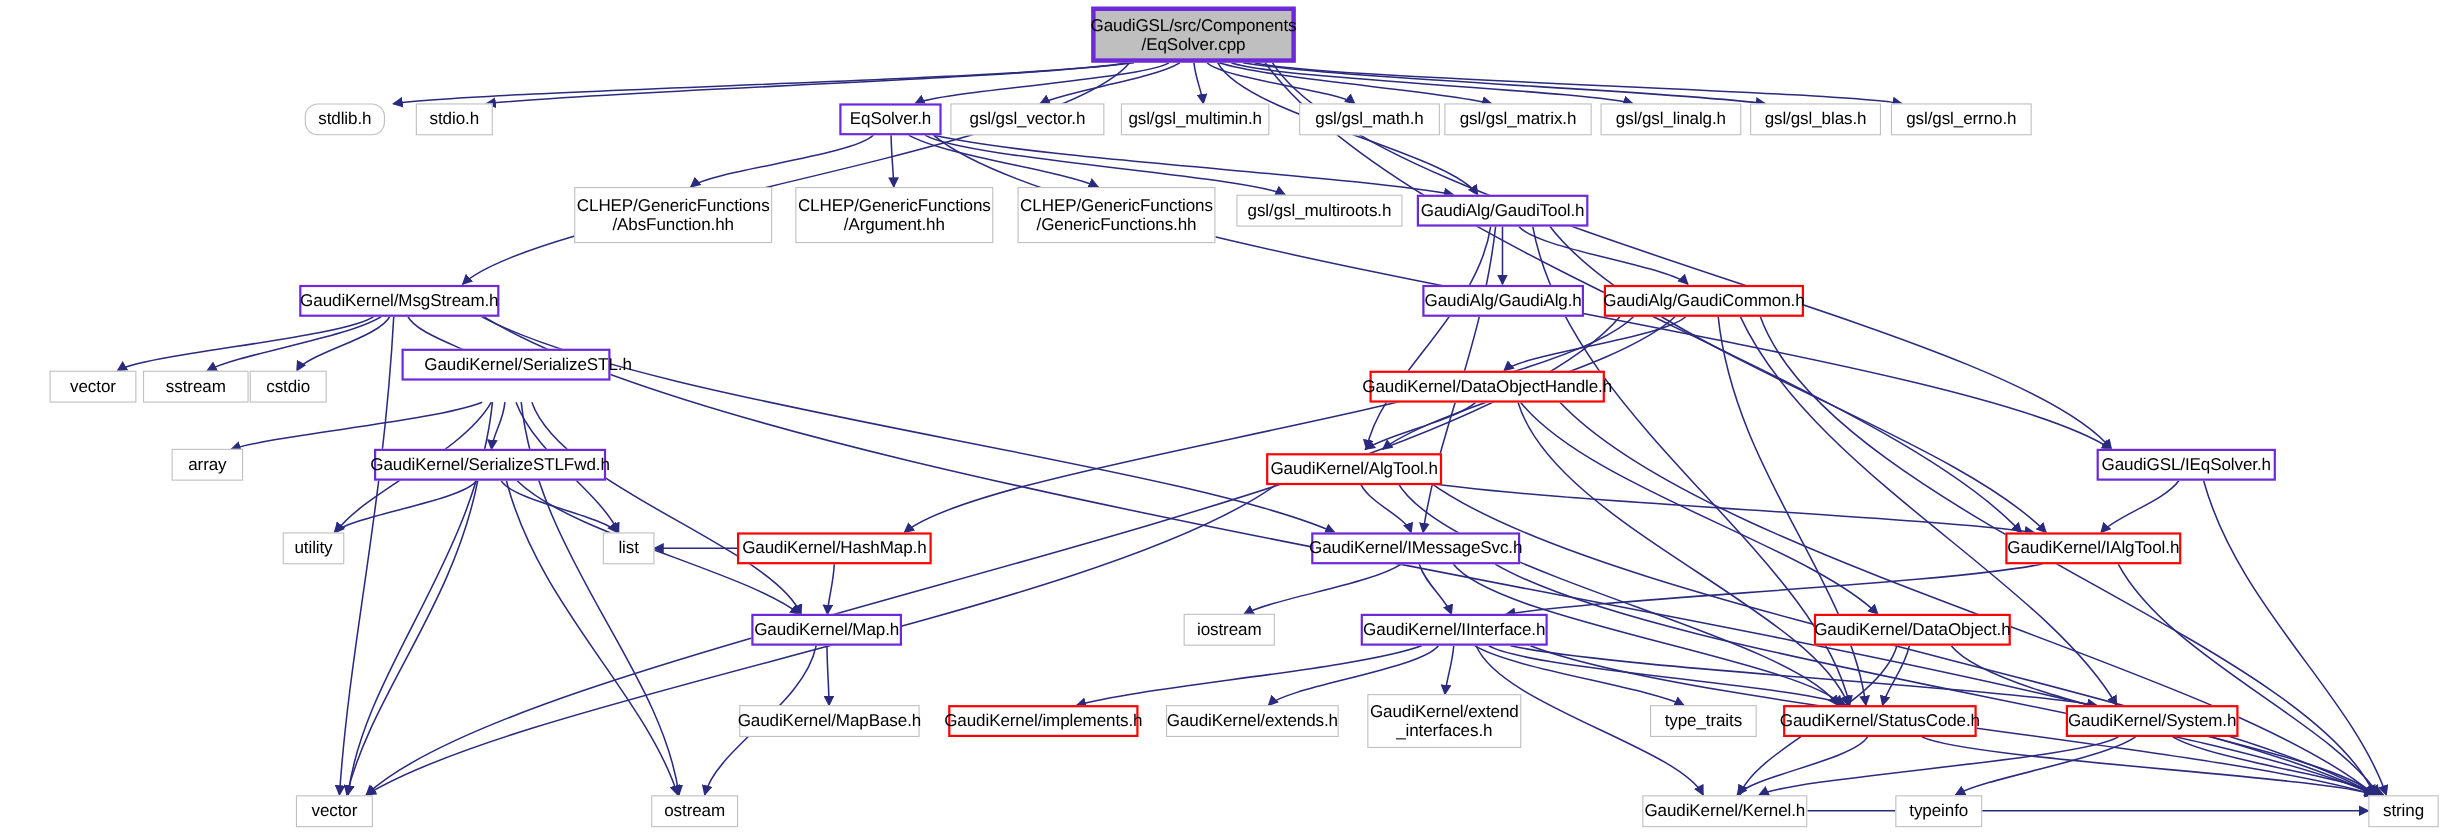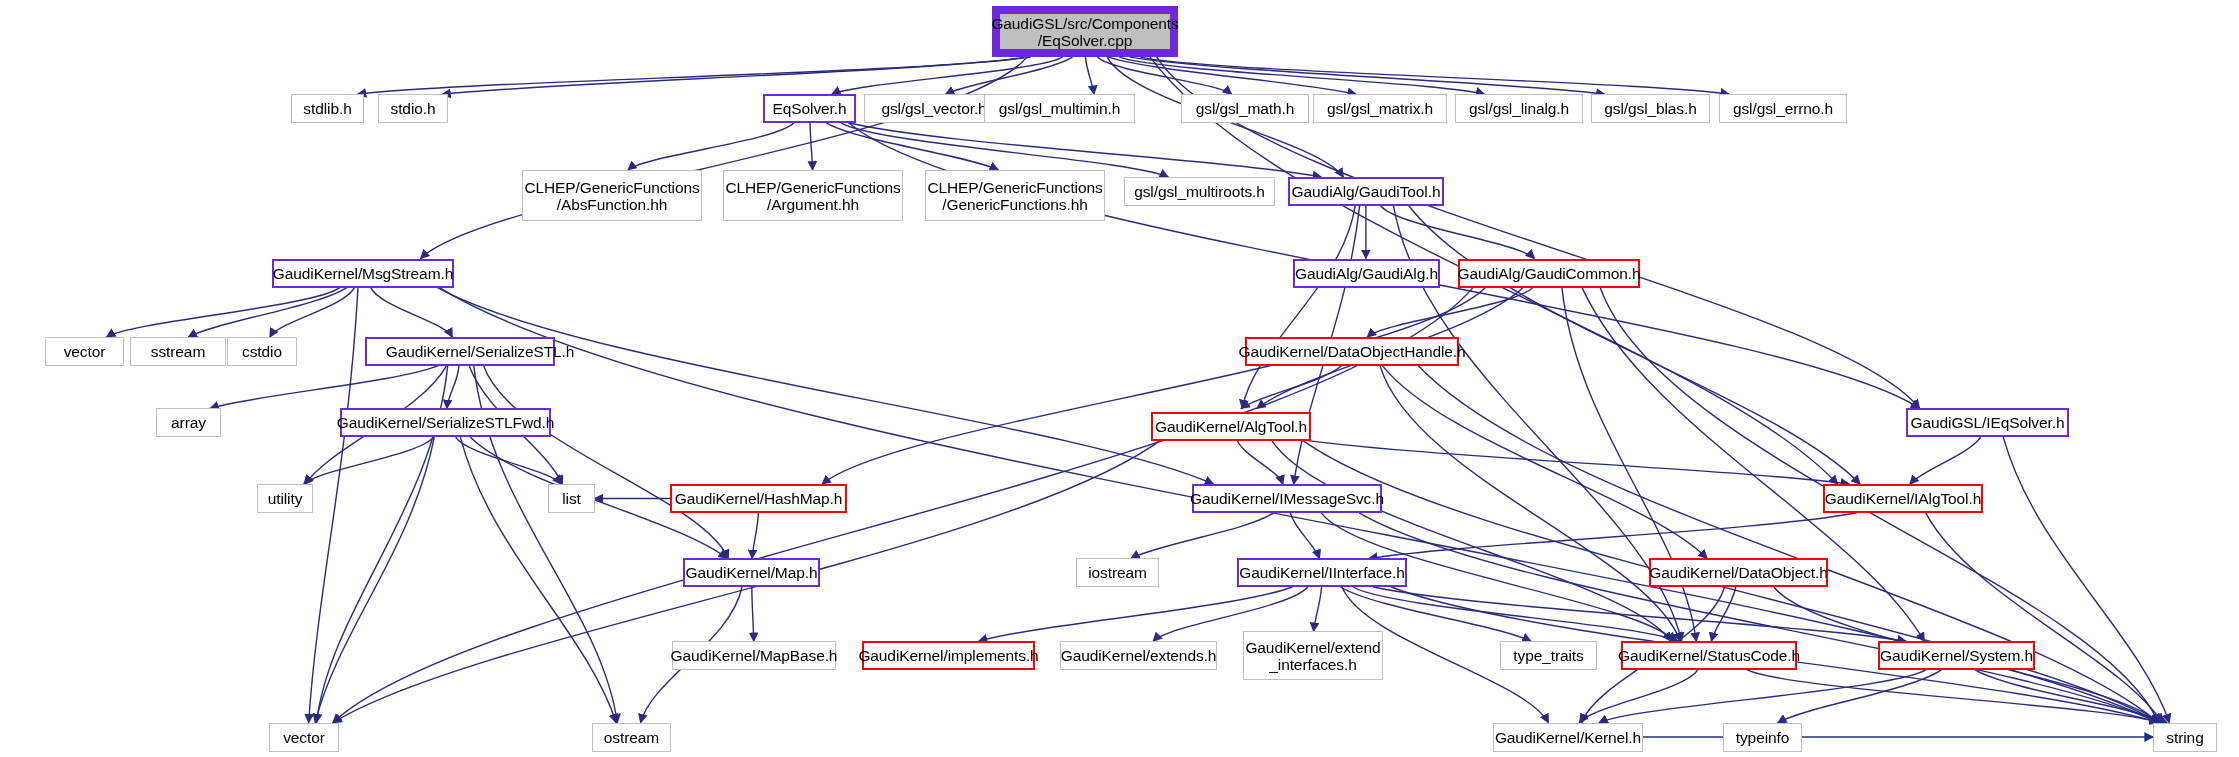--- a/index.html
+++ b/index.html
@@ -34,21 +34,21 @@
     color: #000000;
     font-size: 15.5px;
     line-height: 17px;
     white-space: pre-line;
     letter-spacing: -0.1px;
     padding: 0 4px;
   }
   .node.grey   { border: 1px solid #bfbfbf; }
   .node.black  { border: 2px solid #6d28d9; }
   .node.red    { border: 2px solid #ff0000; }
-  .node.root   { border: 8px solid #6d28d9; background: #bfbfbf; }
+  .node.root   { border: 4px solid #6d28d9; background: #bfbfbf; }
 </style>
 </head>
 <body>
 
 <div id="graph">
   <svg id="edges" viewBox="0 0 2239 757" preserveAspectRatio="none" xmlns="http://www.w3.org/2000/svg">
     <defs>
       <marker id="arrow" viewBox="0 0 10 10" refX="9" refY="5" markerWidth="7" markerHeight="7" orient="auto-start-reverse">
         <path d="M 0 0 L 10 5 L 0 10 z" fill="#2a2a7f"></path>
       </marker>
@@ -142,45 +142,45 @@
         <path d="M 1747.1 669.9 C 1792.4 691.0, 2113.3 705.8, 2158.6 722.7" marker-end="url(#arrow)"></path>
         <path d="M 1925.8 669.9 C 1889.9 691.0, 1635.1 705.8, 1599.1 722.7" marker-end="url(#arrow)"></path>
         <path d="M 1941.4 669.9 C 1910.3 691.0, 1808.8 705.8, 1777.7 722.7" marker-end="url(#arrow)"></path>
         <path d="M 1975.2 669.9 C 2011.6 691.0, 2130.5 705.8, 2166.9 722.7" marker-end="url(#arrow)"></path>
         <path d="M 1642.9 737.0 C 1699.0 737.0, 2097.1 737.0, 2153.2 737.0" marker-end="url(#arrow)"></path>
       </g>
   </svg>
   <div id="nodes">
       <div class="node root" style="left: 992px; top: 6px; width: 186px; height: 51px;">GaudiGSL/src/Components
 /EqSolver.cpp</div>
-      <div class="node grey" style="left: 291px; top: 94px; width: 73px; height: 29px;">stdlib.h</div>
+      <div class="node grey" style="left: 277px; top: 94px; width: 73px; height: 29px; border-radius: 12px;">stdlib.h</div>
       <div class="node grey" style="left: 378px; top: 94px; width: 70px; height: 29px;">stdio.h</div>
       <div class="node black" style="left: 763px; top: 94px; width: 93px; height: 29px;">EqSolver.h</div>
       <div class="node grey" style="left: 864px; top: 94px; width: 140px; height: 29px;">gsl/gsl_vector.h</div>
-      <div class="node grey" style="left: 984px; top: 94px; width: 151px; height: 29px;">gsl/gsl_multimin.h</div>
+      <div class="node grey" style="left: 1019px; top: 94px; width: 135px; height: 29px;">gsl/gsl_multimin.h</div>
       <div class="node grey" style="left: 1181px; top: 94px; width: 128px; height: 29px;">gsl/gsl_math.h</div>
       <div class="node grey" style="left: 1313px; top: 94px; width: 134px; height: 29px;">gsl/gsl_matrix.h</div>
       <div class="node grey" style="left: 1455px; top: 94px; width: 128px; height: 29px;">gsl/gsl_linalg.h</div>
       <div class="node grey" style="left: 1591px; top: 94px; width: 119px; height: 29px;">gsl/gsl_blas.h</div>
       <div class="node grey" style="left: 1719px; top: 94px; width: 128px; height: 29px;">gsl/gsl_errno.h</div>
       <div class="node grey" style="left: 522px; top: 170px; width: 180px; height: 51px;">CLHEP/GenericFunctions
 /AbsFunction.hh</div>
       <div class="node grey" style="left: 723px; top: 170px; width: 180px; height: 51px;">CLHEP/GenericFunctions
 /Argument.hh</div>
       <div class="node grey" style="left: 925px; top: 170px; width: 180px; height: 51px;">CLHEP/GenericFunctions
 /GenericFunctions.hh</div>
       <div class="node grey" style="left: 1124px; top: 177px; width: 151px; height: 29px;">gsl/gsl_multiroots.h</div>
       <div class="node black" style="left: 1288px; top: 177px; width: 156px; height: 29px;">GaudiAlg/GaudiTool.h</div>
       <div class="node black" style="left: 272px; top: 259px; width: 182px; height: 29px;">GaudiKernel/MsgStream.h</div>
       <div class="node black" style="left: 1293px; top: 259px; width: 147px; height: 29px;">GaudiAlg/GaudiAlg.h</div>
       <div class="node red" style="left: 1458px; top: 259px; width: 182px; height: 29px;">GaudiAlg/GaudiCommon.h</div>
       <div class="node grey" style="left: 45px; top: 337px; width: 79px; height: 29px;">vector</div>
       <div class="node grey" style="left: 130px; top: 337px; width: 96px; height: 29px;">sstream</div>
       <div class="node grey" style="left: 227px; top: 337px; width: 70px; height: 29px;">cstdio</div>
-      <div class="node black" style="left: 365px; top: 337px; width: 190px; height: 29px; padding-left: 44px;">GaudiKernel/SerializeSTL.h</div>
+      <div class="node black" style="left: 365px; top: 317px; width: 190px; height: 29px; padding-left: 44px;">GaudiKernel/SerializeSTL.h</div>
       <div class="node red" style="left: 1245px; top: 337px; width: 214px; height: 29px;">GaudiKernel/DataObjectHandle.h</div>
       <div class="node grey" style="left: 156px; top: 408px; width: 65px; height: 29px;">array</div>
       <div class="node black" style="left: 340px; top: 408px; width: 211px; height: 29px;">GaudiKernel/SerializeSTLFwd.h</div>
       <div class="node red" style="left: 1151px; top: 412px; width: 160px; height: 29px;">GaudiKernel/AlgTool.h</div>
       <div class="node black" style="left: 1906px; top: 408px; width: 163px; height: 29px;">GaudiGSL/IEqSolver.h</div>
       <div class="node grey" style="left: 257px; top: 484px; width: 56px; height: 29px;">utility</div>
       <div class="node grey" style="left: 548px; top: 484px; width: 47px; height: 29px;">list</div>
       <div class="node red" style="left: 670px; top: 484px; width: 177px; height: 29px;">GaudiKernel/HashMap.h</div>
       <div class="node black" style="left: 1192px; top: 484px; width: 190px; height: 29px;">GaudiKernel/IMessageSvc.h</div>
       <div class="node red" style="left: 1823px; top: 484px; width: 160px; height: 29px;">GaudiKernel/IAlgTool.h</div>

